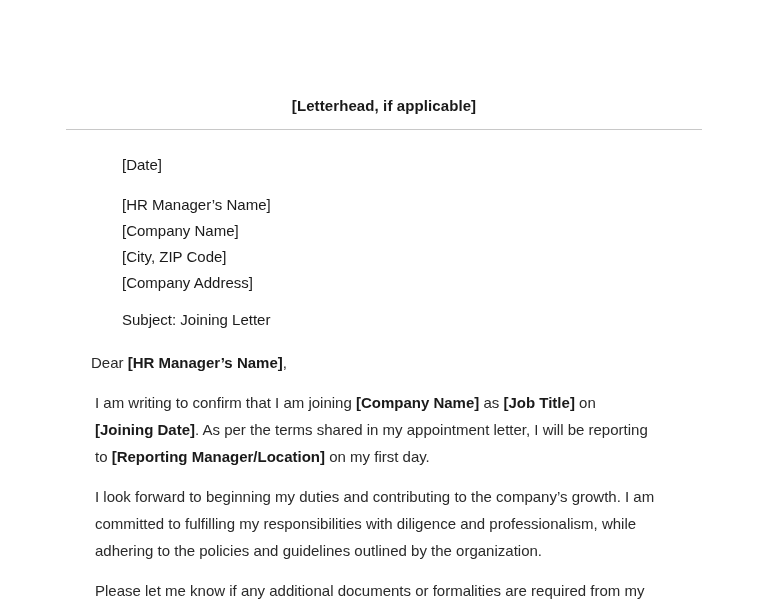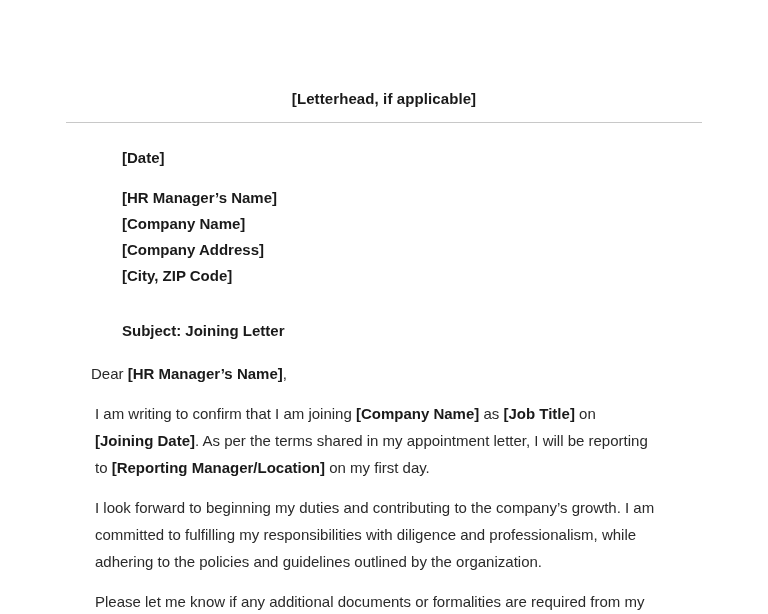--- a/index.html
+++ b/index.html
@@ -21,21 +21,21 @@
     width: 768px;
     height: 614px;
     overflow: hidden;
   }
 
   
   .letterhead-block {
     padding-top: 84px;
   }
   .letterhead-title {
-    margin: 4px 66px;
+    margin: 11px 66px;
     text-align: center;
     font-size: 15px;
     font-weight: bold;
     color: #1a1a1a;
     letter-spacing: 0.1px;
     line-height: 21px;
   }
   .letterhead-rule {
     margin: 13px 66px 0 66px;
     height: 1px;
@@ -46,37 +46,37 @@
 
   
   .letter-body {
     margin-left: 79px;
     width: 579px;
     padding-top: 22px;
   }
 
   .line-bold {
     font-size: 15px;
-    font-weight: bold;
+    font-weight: normal;
     color: #1a1a1a;
     line-height: 26px;
     margin: 0;
     padding-left: 43px;
   }
 
   .date-line {
     margin: 0 0 14px 0;
   }
 
   .address-block {
     margin: 0 0 0 0;
   }
 
   .subject-line {
-    margin: 29px 0 0 0;
+    margin: 11px 0 0 0;
   }
 
   .salutation {
     font-size: 15px;
     font-weight: normal;
     color: #2a2a2a;
     line-height: 27px;
     margin: 16px 0 0 12px;
   }
 
@@ -105,22 +105,22 @@
     <div class="letterhead-rule"></div>
   </div>
 
   <div class="letter-body">
 
     <p class="line-bold date-line">[Date]</p>
 
     <div class="address-block">
       <p class="line-bold">[HR Manager’s Name]</p>
       <p class="line-bold">[Company Name]</p>
+      <p class="line-bold">[City, ZIP Code]</p>
       <p class="line-bold">[Company Address]</p>
-      <p class="line-bold">[City, ZIP Code]</p>
     </div>
 
     <p class="line-bold subject-line">Subject: Joining Letter</p>
 
     <p class="salutation">
       <span>Dear </span><b>[HR Manager’s Name]</b><span>,</span>
     </p>
 
     <p class="para">
       <span>I am writing to confirm that I am joining </span><b>[Company Name]</b><span> as </span><b>[Job Title]</b><span> on </span><b>[Joining Date]</b><span>. As per the terms shared in my appointment letter, I will be reporting to </span><b>[Reporting Manager/Location]</b><span> on my first day.</span>

